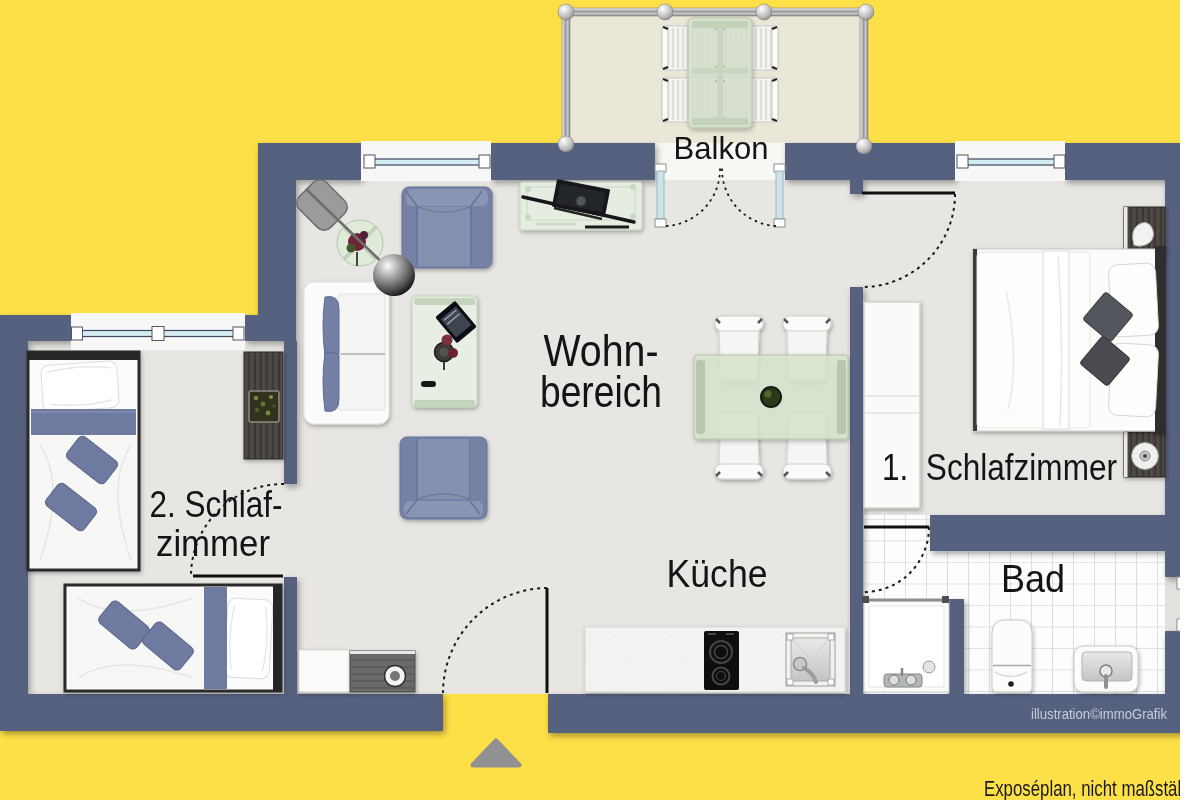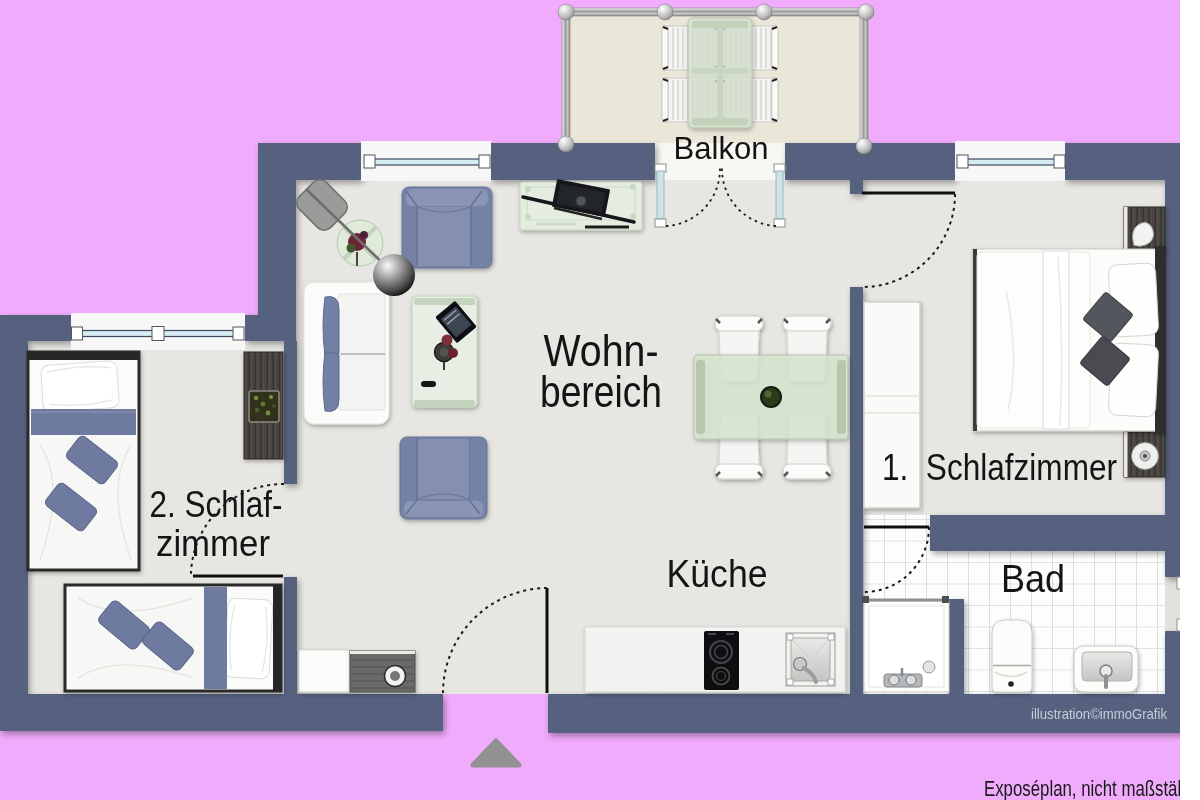--- a/index.html
+++ b/index.html
@@ -1,16 +1,16 @@
 <!DOCTYPE html>
 <html><head>
 <meta charset="utf-8">
 <style>
   html,body{margin:0;padding:0;background:#fff;}
-  #plan{position:relative;width:1180px;height:800px;background:#f0abfc;overflow:hidden;}
+  #plan{position:relative;width:1180px;height:800px;background:#fde047;overflow:hidden;}
   svg{display:block;}
   text{font-family:"Liberation Sans",sans-serif;}
 </style>
 </head>
 <body>
 <div id="plan">
 <svg width="1200" height="800" viewBox="0 0 1200 800">
 <defs>
   <linearGradient id="silver" x1="0" y1="0" x2="0" y2="1">
     <stop offset="0" stop-color="#f2f2f2"></stop>

